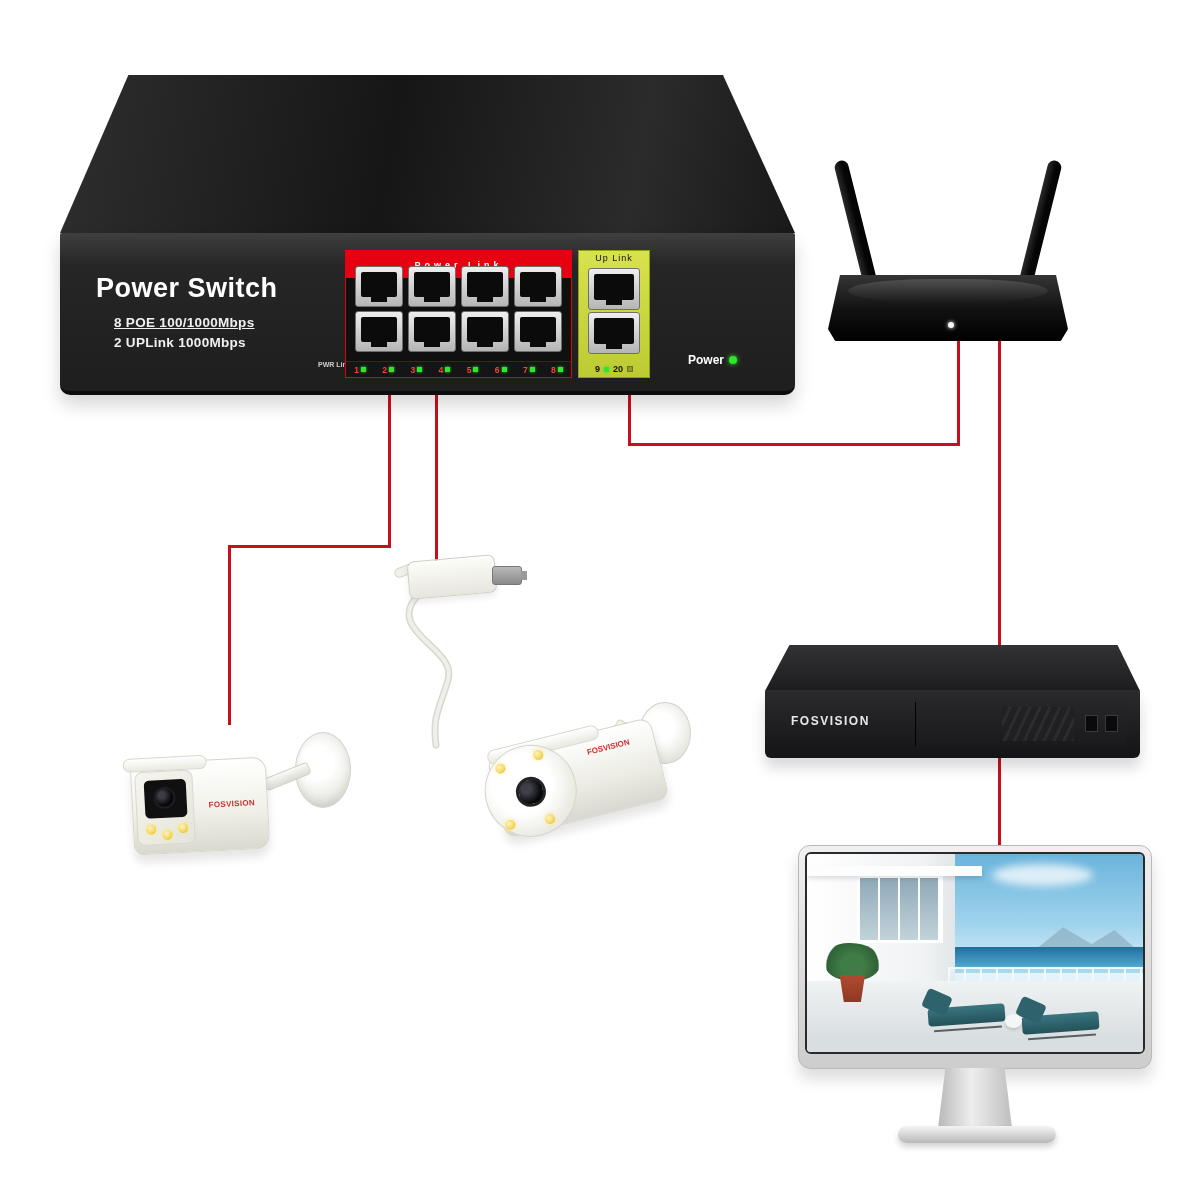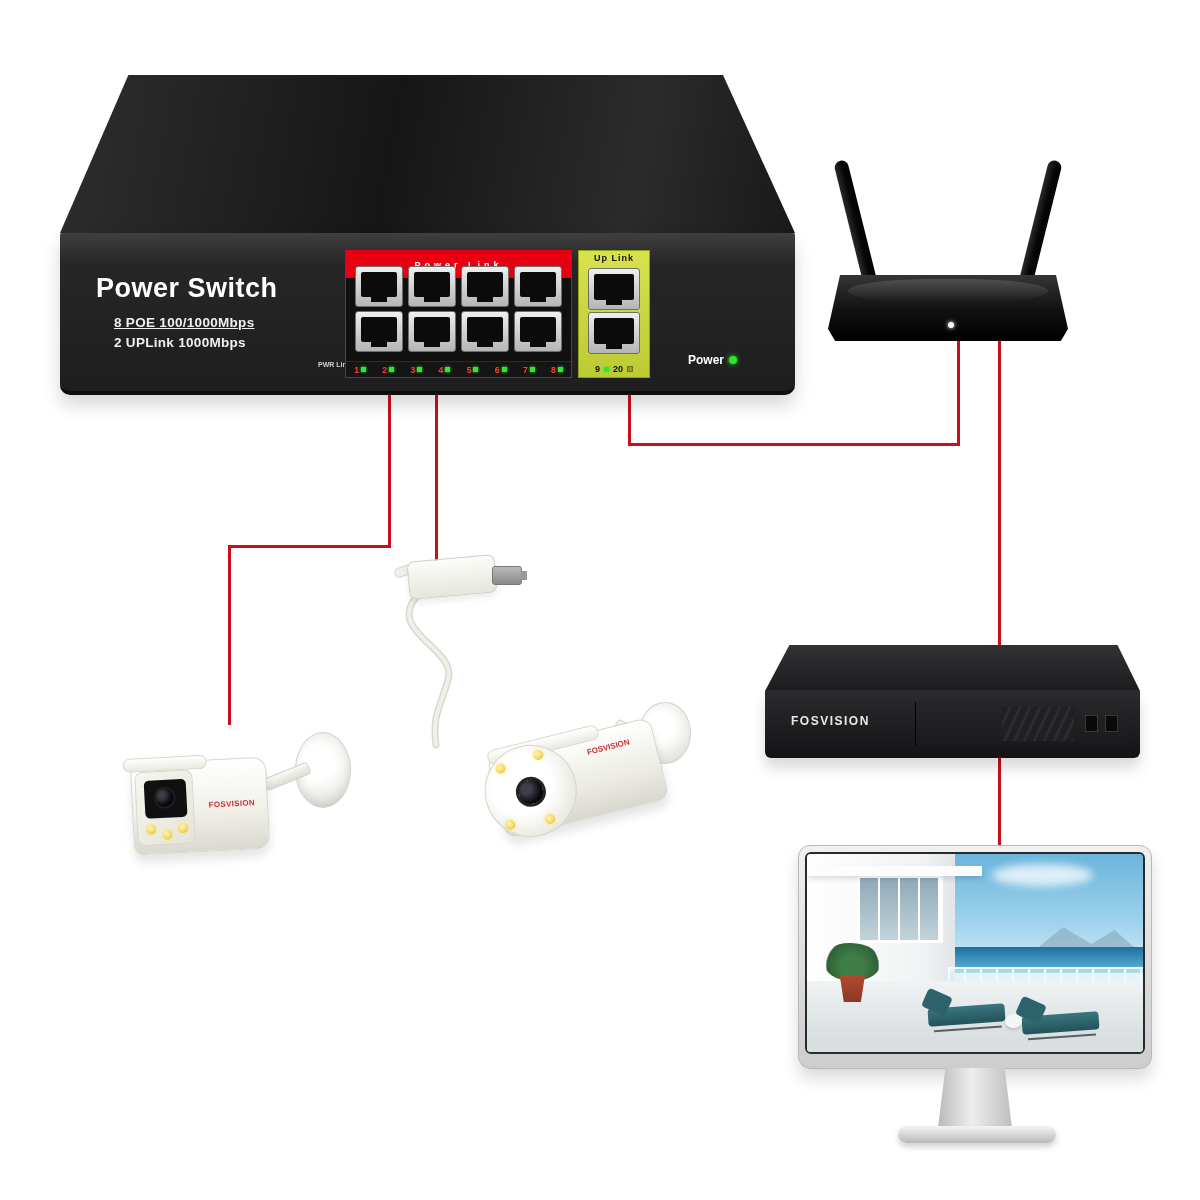--- a/index.html
+++ b/index.html
@@ -31,21 +31,21 @@
   .rj45::before { content:""; position:absolute; left:5px; right:5px; top:5px; bottom:9px; background:#0b0b0b; border-radius:2px; }
   .rj45::after { content:""; position:absolute; left:50%; transform:translateX(-50%); bottom:4px; width:16px; height:7px; background:#0b0b0b; }
   .poe-nums { position:absolute; left:0; right:0; bottom:0; height:16px; display:flex; align-items:center;
     background:#151515; border-top:1px solid #7a0a0a; }
   .num-cell { flex:1; display:flex; align-items:center; justify-content:center; gap:2px; }
   .pnum { color:#ff4130; font-size:8.5px; font-weight:bold; }
   .led-sq { width:5px; height:5px; background:#2ee62e; box-shadow:0 0 3px #2ee62e; display:inline-block; }
 
   .uplink-section { left:518px; top:17px; width:72px; height:128px;
     background:linear-gradient(180deg,#d8e24c,#bccb33); border:1px solid #8fa019; }
-  .uplink-header { height:13px; color:#111111; font-size:9px; font-weight:bold; letter-spacing:1px;
+  .uplink-header { height:13px; color:#111111; font-size:9px; font-weight:normal; letter-spacing:1px;
     display:flex; align-items:center; justify-content:center; }
   .up-ports { position:absolute; top:15px; left:0; right:0; }
   .up-ports .rj45 { margin:2px auto; width:52px; height:42px; display:block; }
   .up-nums { position:absolute; left:0; right:0; bottom:0; height:16px; display:flex; align-items:center; justify-content:center; gap:4px; }
   .unum { color:#111111; font-size:9px; font-weight:bold; }
   .led-dim { width:6px; height:6px; background:#8f992e; border:1px solid #6d751e; display:inline-block; }
 
   .power-ind { right:58px; bottom:24px; display:flex; align-items:center; gap:5px; }
   .power-label { color:#ffffff; font-size:12px; font-weight:bold; }
   .led-round { width:8px; height:8px; border-radius:50%; background:#2ee62e; box-shadow:0 0 5px #2ee62e; }

